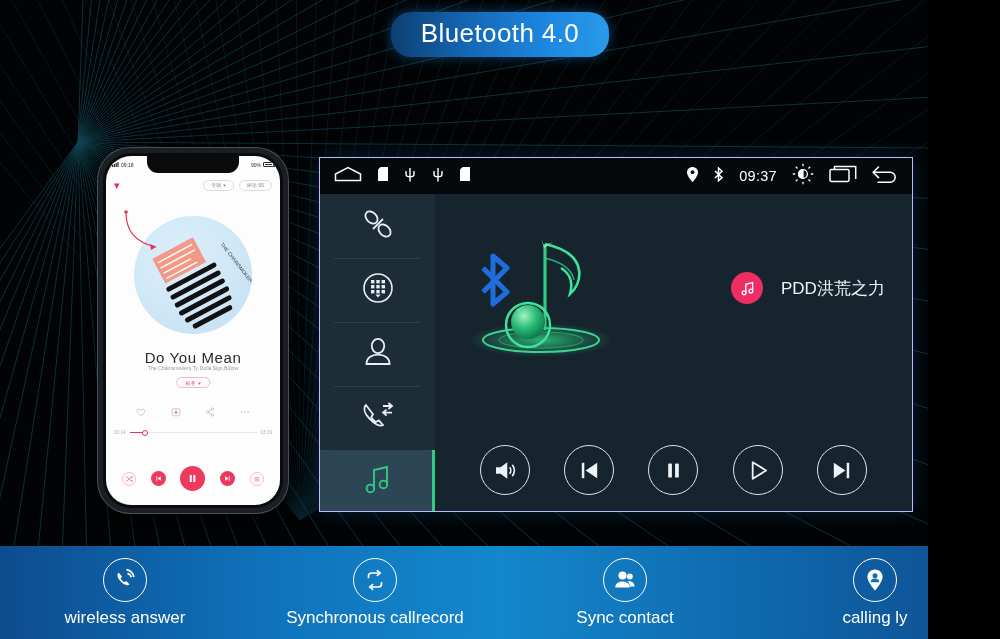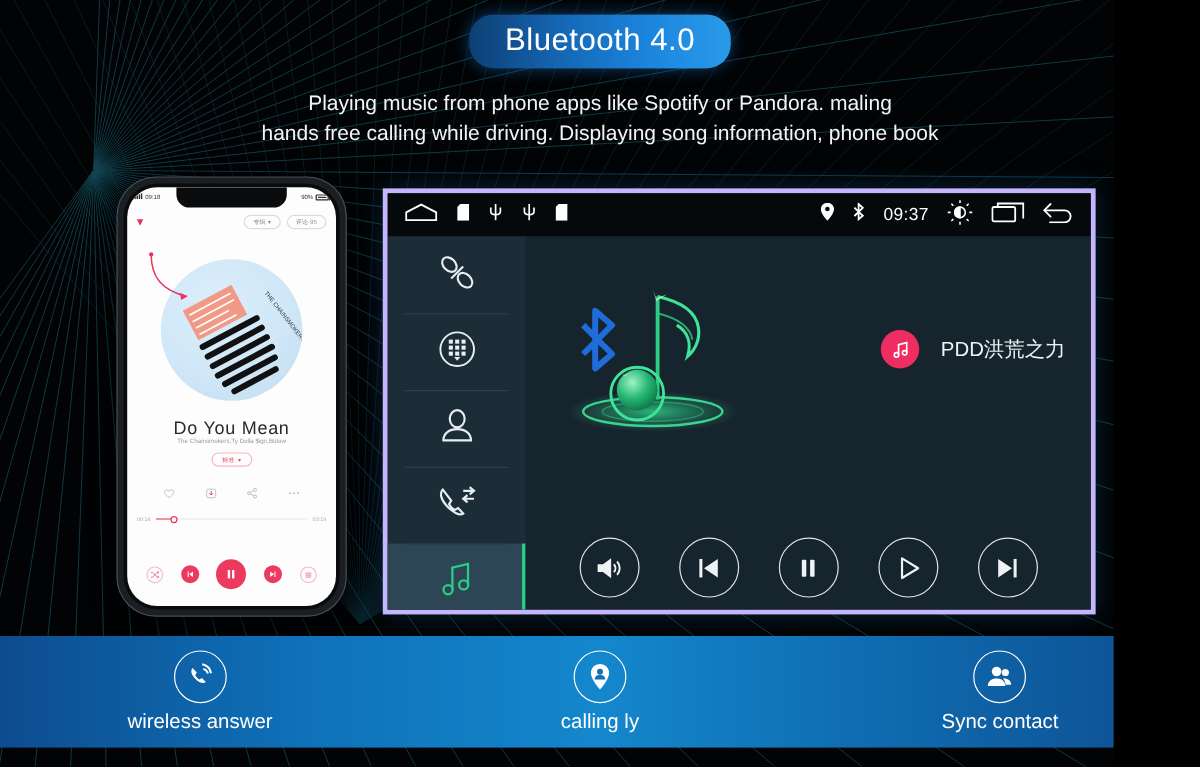--- a/index.html
+++ b/index.html
@@ -69,21 +69,21 @@
   .ph-ctrl { position:absolute; bottom:14px; left:0; width:100%; display:flex;
              align-items:center; justify-content:space-around; padding:0 9px; }
   .cbtn { border-radius:50%; display:flex; align-items:center; justify-content:center; color:#fff;
           background:#ec3a5e; }
   .cbtn.sm { width:15px; height:15px; }
   .cbtn.lg { width:25px; height:25px; }
   .cbtn.ghost { width:14px; height:14px; background:transparent; border:.8px solid #f3bdc8; color:#ee6c86; }
 
   
   .unit { position:absolute; left:319px; top:157px; width:594px; height:355px;
-          background:#16242e; border:4px solid #c4b5fd; overflow:hidden;
+          background:#16242e; border:1px solid #c4b5fd; overflow:hidden;
           box-shadow: 0 0 22px rgba(20,70,110,.45); }
   .unit-status { height:36px; background:#05090c; display:flex; align-items:center;
                  padding:0 14px; color:#fff; }
   .us-left { display:flex; align-items:center; gap:16px; }
   .us-right { margin-left:auto; display:flex; align-items:center; gap:15px; }
   .us-time { font-size:14.5px; letter-spacing:.3px; }
   .unit-body { display:flex; height:319px; }
   .rail { width:115px; background:#1d2d38; }
   .rail-item { height:64px; display:flex; align-items:center; justify-content:center;
                position:relative; color:#e9eef2; }
@@ -97,23 +97,23 @@
   .tracks { position:absolute; left:296px; top:78px; display:flex; flex-direction:row; gap:26px; }
   .track { display:flex; align-items:center; gap:18px; }
   .tav { width:32px; height:32px; border-radius:50%; display:flex; align-items:center; justify-content:center; color:#fff; }
   .tname { color:#eef3f6; font-size:17px; }
   .transport { position:absolute; left:0; right:0; bottom:18px; display:flex;
                align-items:center; justify-content:space-around; padding:0 28px; }
   .tbtn { width:50px; height:50px; border-radius:50%; border:1.6px solid #dfe6ea;
           display:flex; align-items:center; justify-content:center; color:#eef3f6; background:transparent; }
 
   
-  .footer { position:absolute; left:0; bottom:16px; width:1000px; height:93px;
+  .footer { position:absolute; left:0; bottom:0; width:1000px; height:93px;
             background: linear-gradient(90deg,#0d4c8e 0%, #0f72ba 26%, #1487cc 50%, #0f6aae 74%, #0e4d90 100%);
-            display:flex; }
+            display:flex;justify-content:flex-end; }
   .feat { flex:1; display:flex; flex-direction:column; align-items:center; justify-content:center; gap:6px; }
   .feat .ring { width:44px; height:44px; border-radius:50%; border:1.8px solid #fff;
                 display:flex; align-items:center; justify-content:center; color:#fff; }
   .feat .lbl { color:#fff; font-size:17px; }
 </style>
 </head>
 <body>
 
 <div id="root">
 
@@ -232,24 +232,20 @@
         <line x1="300" y1="520" x2="1441.178914019976" y2="-290.99364127975025"></line>
         <line x1="300" y1="520" x2="1471.4700388425465" y2="-246.5885128895701"></line>
         <line x1="300" y1="520" x2="1500.0342209829573" y2="-201.0533048740757"></line>
       </g>
   </svg>
 
   <div class="badge-wrap">
     <span class="badge">Bluetooth 4.0</span>
   </div>
 
-  <div class="desc">
-    <div>Playing music from phone apps like Spotify or Pandora. maling</div>
-    <div>hands free calling while driving. Displaying  song information, phone book</div>
-  </div>
 
   <div class="phone">
     <div class="phone-inner">
       <div class="phone-screen">
         <div class="notch"></div>
         <div class="ph-status">
           <div class="grp">
             <span>
               <svg width="7" height="5" viewBox="0 0 7 5">
                   <rect x="0" y="3" width="1.2" height="2" fill="#2b2b2b"></rect>
@@ -604,37 +600,47 @@
     <div class="feat">
       <span class="ring">
         <svg width="26" height="26" viewBox="0 0 26 26" fill="none" stroke="#fff" stroke-width="1.7">
           <path d="M6.5 5.6c-1.8 1.8-1.4 5.2 2.2 9s6.8 4.2 8.8 2.8l-3.2-3.4-2.2 1.2c-1.2-.7-2.5-2-3.4-3.5l1.3-2.2z" fill="#fff" stroke="none"></path>
           <path d="M15.5 6.4a5.6 5.6 0 013.8 3.8M14.5 2.6a9.6 9.6 0 017.4 7.4"></path>
         </svg>
       </span>
       <span class="lbl">wireless answer</span>
     </div>
 
-
     <div class="feat">
       <span class="ring">
-        <svg width="26" height="26" viewBox="0 0 26 26" fill="#fff">
-          <path d="M13 2.4c-4.2 0-7.6 3.3-7.6 7.4 0 5.4 7.6 13.8 7.6 13.8s7.6-8.4 7.6-13.8c0-4.1-3.4-7.4-7.6-7.4z"></path>
-          <circle cx="13" cy="8.8" r="2.5" fill="#1170b8"></circle>
-          <path d="M8.6 15.2c0-2.4 2-3.6 4.4-3.6s4.4 1.2 4.4 3.6z" fill="#1170b8"></path>
+        <svg width="26" height="26" viewBox="0 0 26 26" fill="none" stroke="#fff" stroke-width="1.7" stroke-linecap="round">
+          <path d="M6.5 10.5V9a3 3 0 013-3h8"></path>
+          <path d="M19.5 15.5V17a3 3 0 01-3 3h-8"></path>
+          <path d="M15.4 3.6L18.2 6l-2.8 2.4M10.6 17.6L7.8 20l2.8 2.4"></path>
         </svg>
       </span>
-      <span class="lbl">calling ly</span>
+      <span class="lbl">Synchronous callrecord</span>
     </div>
 
     <div class="feat">
       <span class="ring">
         <svg width="26" height="26" viewBox="0 0 26 26" fill="#fff">
           <circle cx="10.5" cy="8.6" r="4"></circle>
           <path d="M3.2 20.6c0-4 3.2-6.2 7.3-6.2s7.3 2.2 7.3 6.2z"></path>
           <circle cx="17.8" cy="9.4" r="3" opacity=".95"></circle>
           <path d="M15.6 14.4c3.6-.5 7 1.2 7 5.2h-4.6c0-2.1-.9-3.9-2.4-5.2z"></path>
         </svg>
       </span>
       <span class="lbl">Sync contact</span>
     </div>
+
+    <div class="feat">
+      <span class="ring">
+        <svg width="26" height="26" viewBox="0 0 26 26" fill="#fff">
+          <path d="M13 2.4c-4.2 0-7.6 3.3-7.6 7.4 0 5.4 7.6 13.8 7.6 13.8s7.6-8.4 7.6-13.8c0-4.1-3.4-7.4-7.6-7.4z"></path>
+          <circle cx="13" cy="8.8" r="2.5" fill="#1170b8"></circle>
+          <path d="M8.6 15.2c0-2.4 2-3.6 4.4-3.6s4.4 1.2 4.4 3.6z" fill="#1170b8"></path>
+        </svg>
+      </span>
+      <span class="lbl">calling ly</span>
+    </div>
   </div>
 </div>
 
 </body></html>

